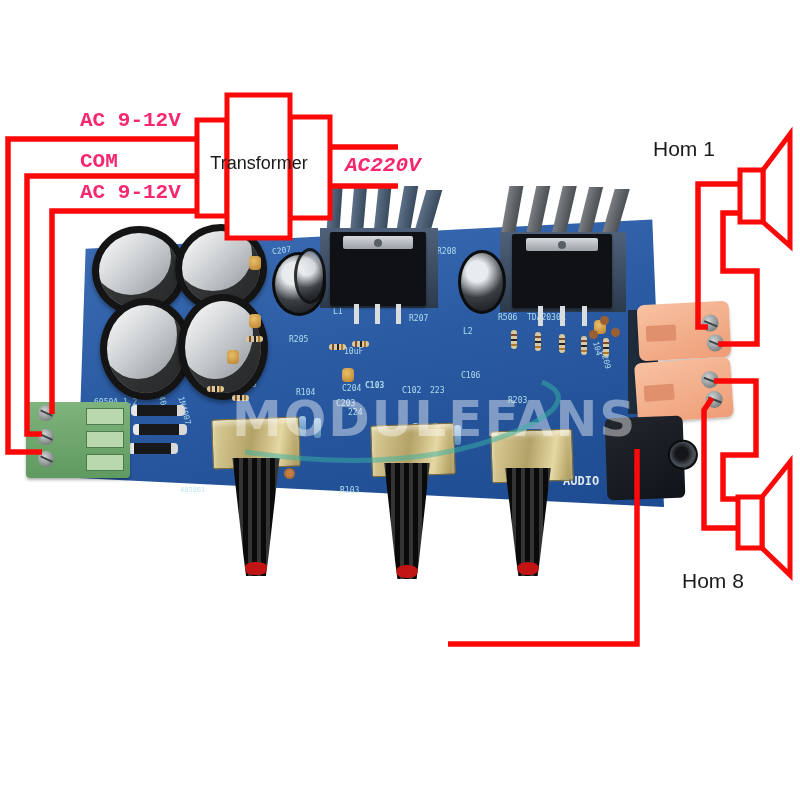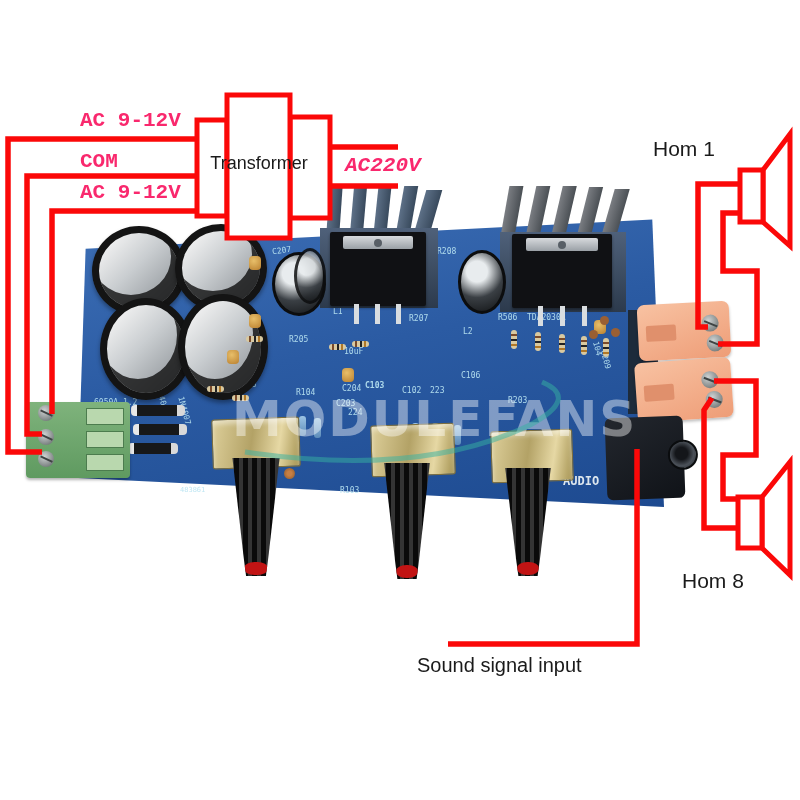--- a/index.html
+++ b/index.html
@@ -241,15 +241,14 @@
     </g>
   </svg>
 
   <div class="pink" style="left:80px;top:109px;">AC 9-12V</div>
   <div class="pink" style="left:80px;top:150px;">COM</div>
   <div class="pink" style="left:80px;top:181px;">AC 9-12V</div>
   <div class="pink" style="left:345px;top:154px;font-style:italic;">AC220V</div>
   <div class="blk" style="left:203px;top:153px;width:112px;text-align:center;font-size:18px;">Transformer</div>
   <div class="blk" style="left:653px;top:137px;">Hom 1</div>
   <div class="blk" style="left:682px;top:569px;">Hom 8</div>
-  <div class="blk" style="left:417px;top:654px;font-size:20px;">Sound signal input</div>
 
 </div>
 
 </body></html>

